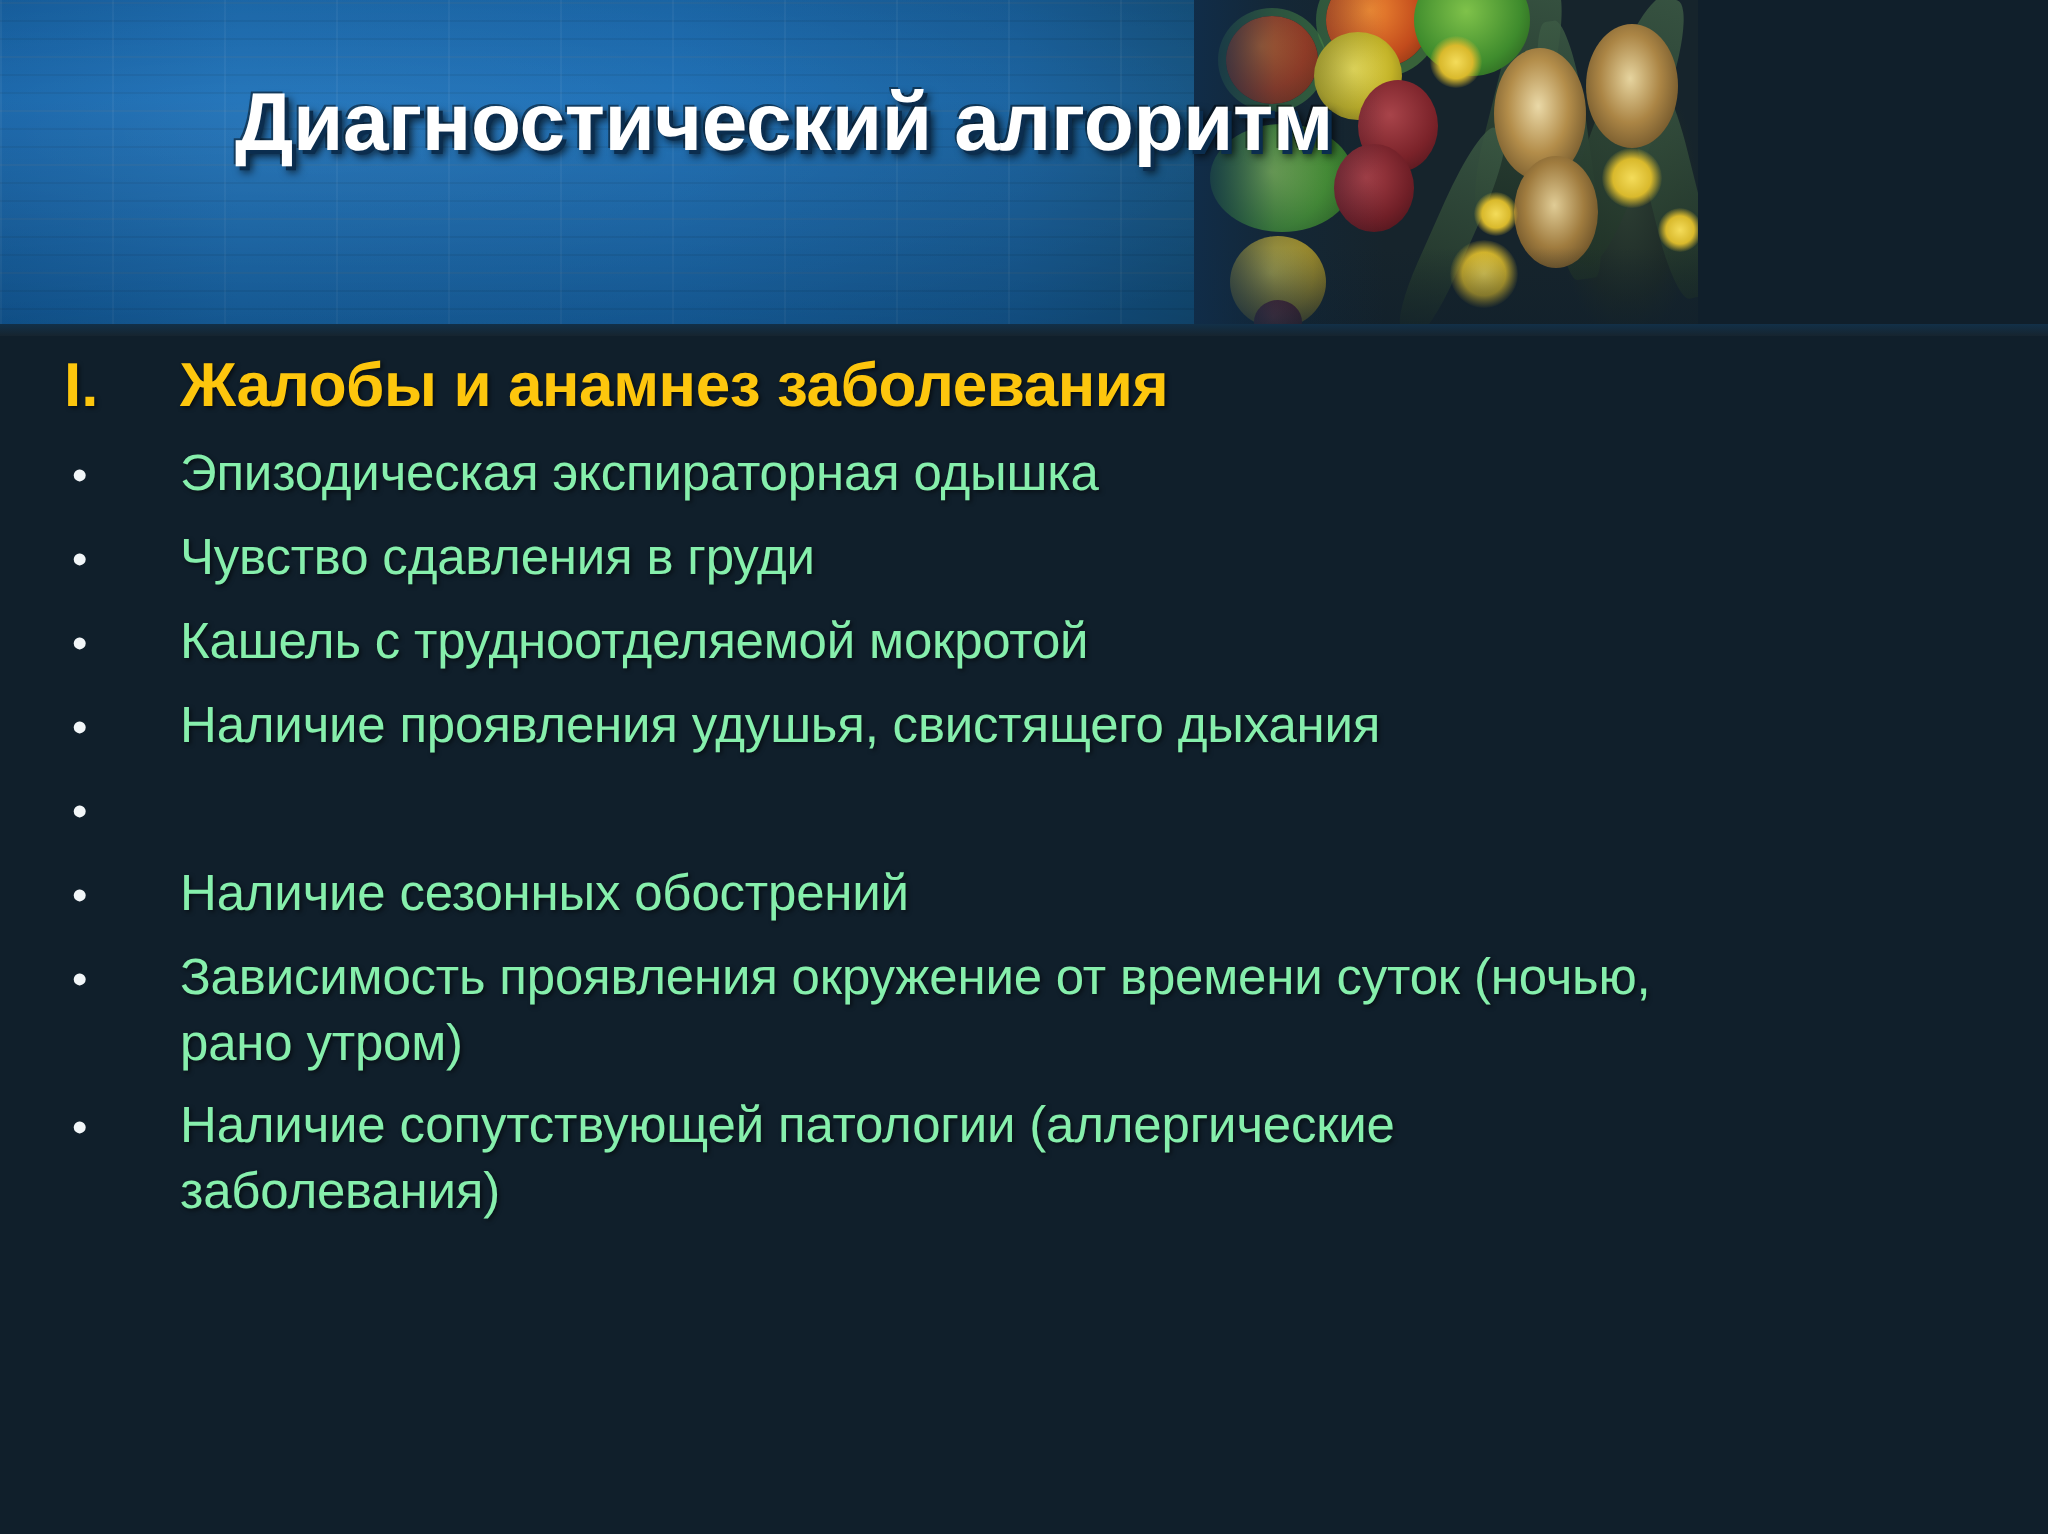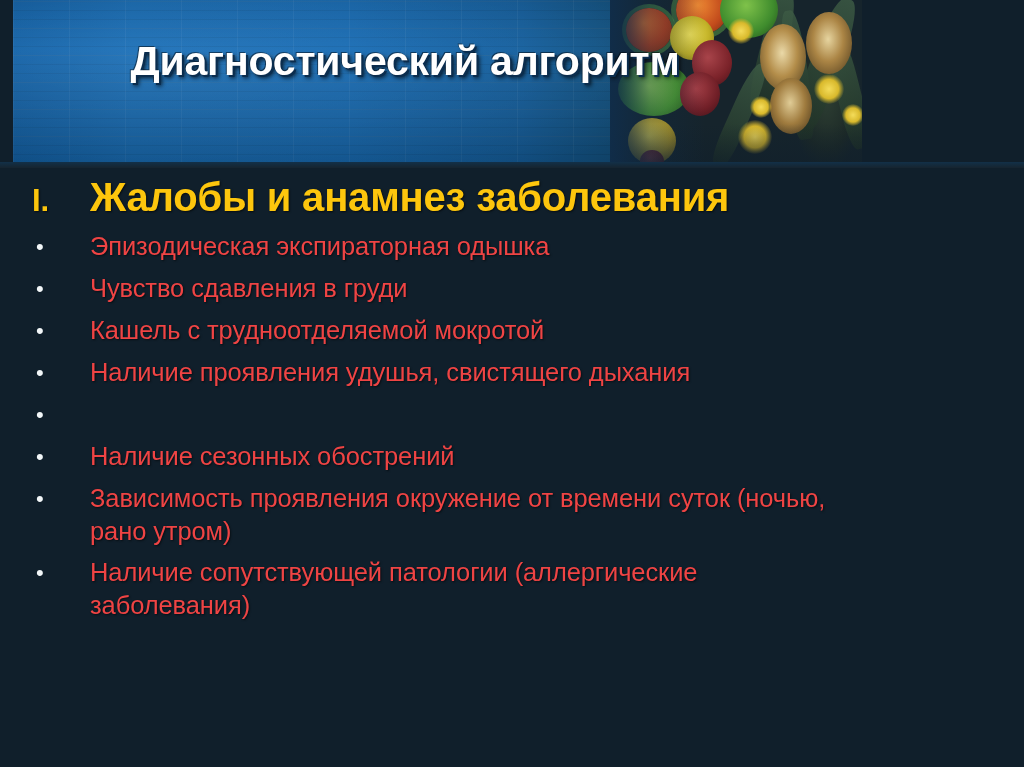--- a/index.html
+++ b/index.html
@@ -12,21 +12,21 @@
 
   #slide{
     position:relative;
     width:1024px; height:767px;
     background:#101f2b;
     overflow:hidden;
   }
 
   
   #header{
-    position:absolute; left:13px; top:0;
+    position:absolute; left:0; top:0;
     width:849px; height:164px;
     overflow:hidden;
     background:
       linear-gradient(90deg,
         #0c5ea6 0%,
         #1169b4 14%,
         #1268b2 40%,
         #145f9e 60%,
         #14527f 72%,
         #153f60 80%,
@@ -114,21 +114,21 @@
   }
   .heading-num{
     width:90px;
     padding-left:32px;
     font-size:31px;
     font-weight:bold;
     color:#fdc60d;
     text-shadow:1px 1px 2px rgba(0,0,0,.6);
   }
   .heading-text{
-    font-size:40px;
+    font-size:31px;
     font-weight:bold;
     color:#fdc60d;
     text-shadow:1px 1px 2px rgba(0,0,0,.6);
     letter-spacing:-.2px;
   }
 
   ul#bullets{ list-style:none; margin-top:2px; }
   ul#bullets li{
     display:flex;
     align-items:flex-start;
@@ -143,21 +143,21 @@
     line-height:34px;
   }
   .bullet-dot::before{
     content:"•";
     display:inline-block;
     font-size:22px;
   }
   .bullet-text{
     font-size:25.5px;
     line-height:33px;
-    color:#ef4444;
+    color:#86efac;
     letter-spacing:-.1px;
     max-width:770px;
     text-shadow:1px 1px 2px rgba(0,0,0,.55);
   }
 </style>
 </head>
 <body>
 
 <div id="slide">
 

